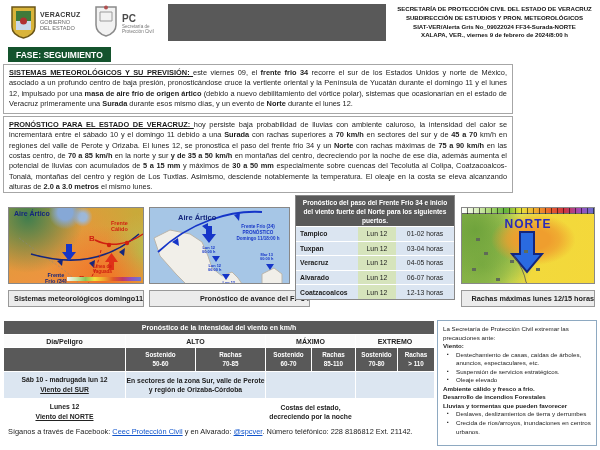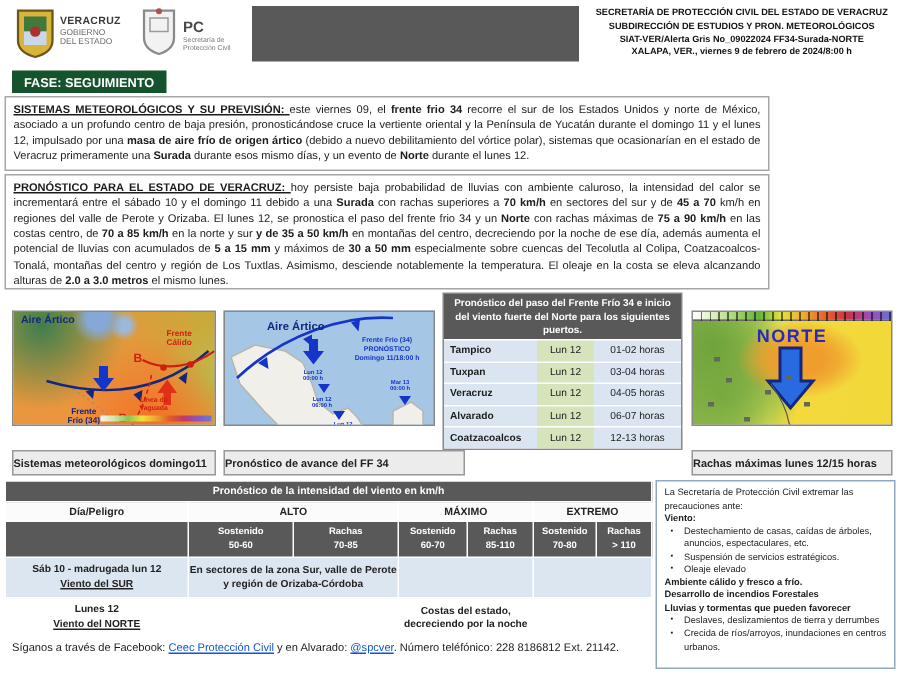--- a/index.html
+++ b/index.html
@@ -28,22 +28,22 @@
   
   .phase { position:absolute; left:8px; top:47px; height:15px; padding:0 8px; background:#14532d;
            color:#fff; font-weight:bold; font-size:8.5px; display:flex; align-items:center; }
   .para { position:absolute; left:3px; width:510px; border:1px solid #a6a6a6; border-radius:0;
           padding:3px 5px; font-size:7.4px; line-height:1.4; color:#1c1c1c; text-align:justify; }
   .para1 { top:64px; height:50px; }
   .para2 { top:116px; height:77px; }
 
   
   .map { position:absolute; top:195px; height:77px; border:1px solid #888; overflow:hidden;margin-top:12px; }
-  .caption { position:absolute; top:300px; height:17px; background:#ececec; border:1px solid #999;
-             font-size:7.3px; font-weight:bold; color:#222; text-align:left; line-height:15px; }
+  .caption { position:absolute; top:290px; height:17px; background:#ececec; border:1px solid #999;
+             font-size:7.3px; font-weight:bold; color:#222; text-align:right; line-height:15px; }
 
   
   .map1 { left:8px; width:136px;
     background:
       radial-gradient(circle at 42% 6%, #86a8d6 0 7%, transparent 16%),
       radial-gradient(circle at 55% 12%, #9db8d8 0 4%, transparent 10%),
       radial-gradient(circle at 14% 12%, #3f7d4e, transparent 42%),
       radial-gradient(circle at 70% 100%, #ef7224, transparent 48%),
       radial-gradient(circle at 100% 60%, #b3c24e, transparent 28%),
       radial-gradient(circle at 95% 5%, #c8aa3a, transparent 35%),

